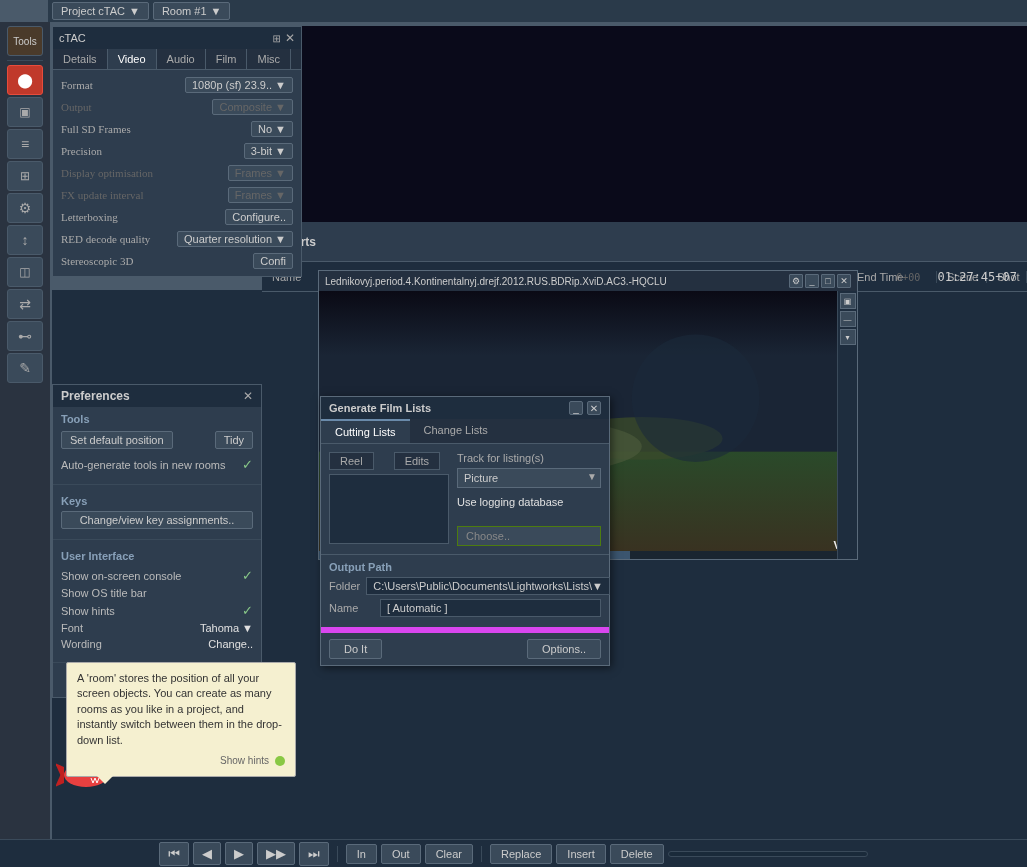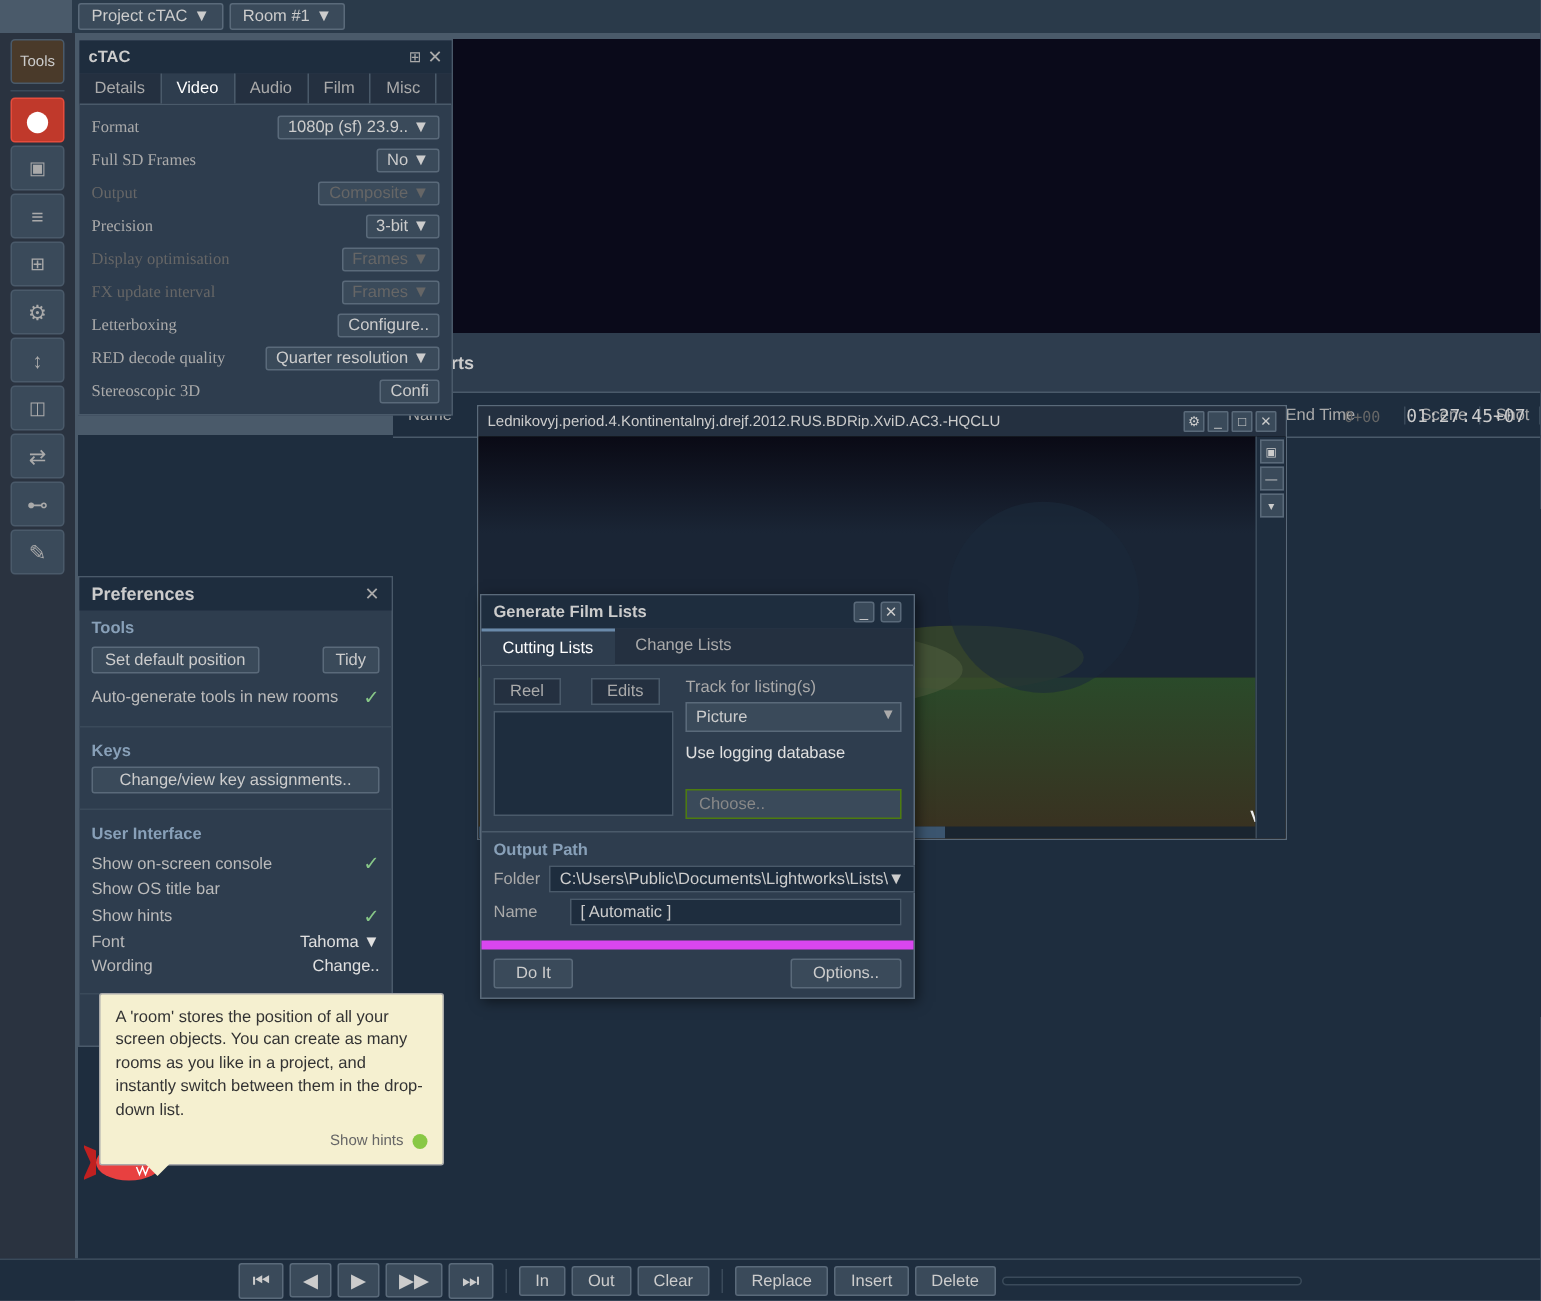--- a/index.html
+++ b/index.html
@@ -97,21 +97,21 @@
       border: 1px solid #4a5a6a;
       z-index: 50;
     }
     .ctac-title-bar {
       background: #1e2d3e;
       padding: 4px 6px;
       display: flex;
       align-items: center;
       justify-content: space-between;
     }
-    .ctac-title { color: #ccc; font-weight: bold; font-size: 11px; }
+    .ctac-title { color: #ccc; font-weight: normal; font-size: 11px; }
     .ctac-tabs {
       display: flex;
       background: #243040;
       border-bottom: 1px solid #4a5a6a;
     }
     .ctac-tab {
       padding: 4px 10px;
       color: #aaa;
       cursor: pointer;
       font-size: 11px;
@@ -586,26 +586,26 @@
     <div class="ctac-tab">Audio</div>
     <div class="ctac-tab">Film</div>
     <div class="ctac-tab">Misc</div>
   </div>
   <div class="ctac-content">
     <div class="ctac-row">
       <label>Format</label>
       <div class="value-btn">1080p (sf) 23.9.. ▼</div>
     </div>
     <div class="ctac-row">
+      <label style="color:#666;">Output</label>
+      <div class="value-btn" style="color:#666;">Composite ▼</div>
+    </div>
+    <div class="ctac-row">
       <label>Full SD Frames</label>
       <div class="value-btn">No ▼</div>
-    </div>
-    <div class="ctac-row">
-      <label style="color:#666;">Output</label>
-      <div class="value-btn" style="color:#666;">Composite ▼</div>
     </div>
     <div class="ctac-row">
       <label>Precision</label>
       <div class="value-btn">3-bit ▼</div>
     </div>
     <div class="ctac-row">
       <label style="color:#666;">Display optimisation</label>
       <div class="value-btn" style="color:#666;">Frames ▼</div>
     </div>
     <div class="ctac-row">

